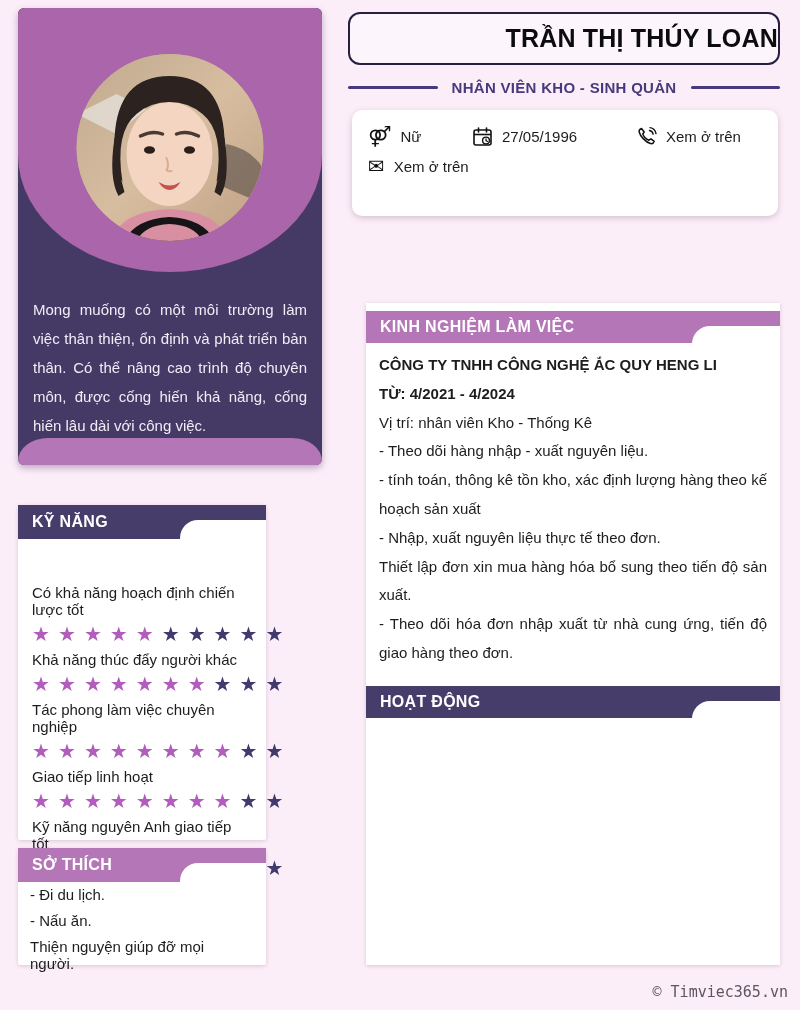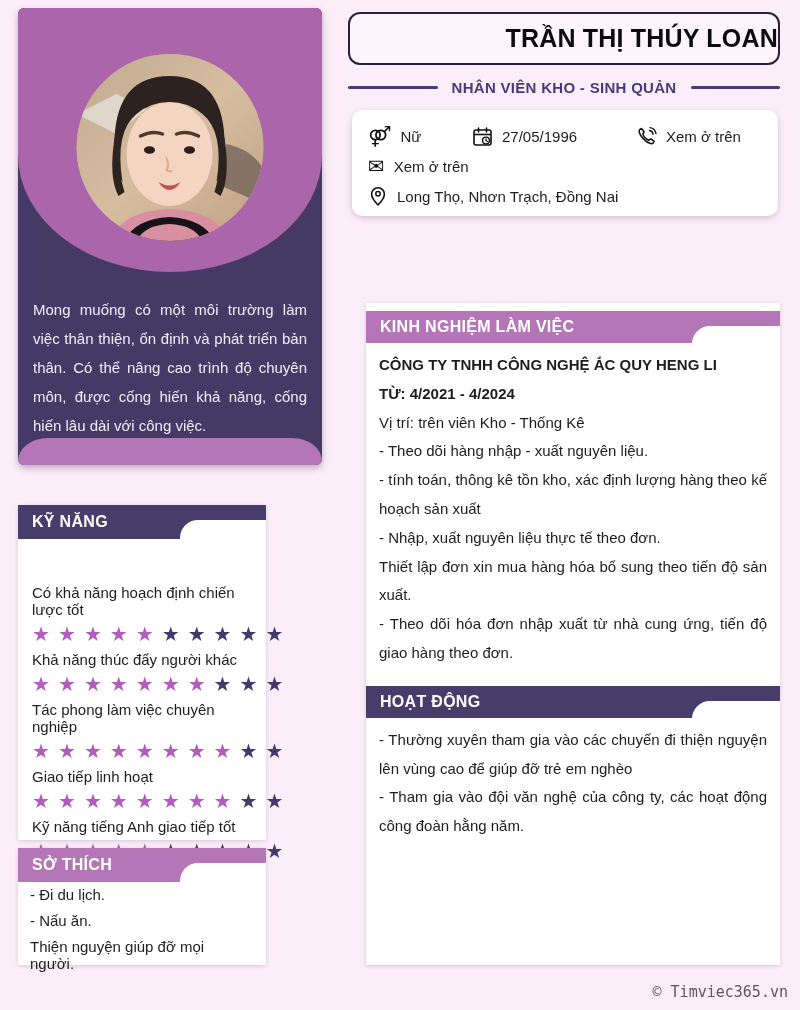--- a/index.html
+++ b/index.html
@@ -153,21 +153,21 @@
       </div>
       <div class="skill-item">
         <div class="skill-label">Tác phong làm việc chuyên nghiệp</div>
         <div class="star-row"><span class="star on">★</span><span class="star on">★</span><span class="star on">★</span><span class="star on">★</span><span class="star on">★</span><span class="star on">★</span><span class="star on">★</span><span class="star on">★</span><span class="star off">★</span><span class="star off">★</span></div>
       </div>
       <div class="skill-item">
         <div class="skill-label">Giao tiếp linh hoạt</div>
         <div class="star-row"><span class="star on">★</span><span class="star on">★</span><span class="star on">★</span><span class="star on">★</span><span class="star on">★</span><span class="star on">★</span><span class="star on">★</span><span class="star on">★</span><span class="star off">★</span><span class="star off">★</span></div>
       </div>
       <div class="skill-item">
-        <div class="skill-label">Kỹ năng tiếng Anh giao tiếp tốt</div>
+        <div class="skill-label">Kỹ năng nguyên Anh giao tiếp tốt</div>
         <div class="star-row"><span class="star on">★</span><span class="star on">★</span><span class="star on">★</span><span class="star on">★</span><span class="star on">★</span><span class="star off">★</span><span class="star off">★</span><span class="star off">★</span><span class="star off">★</span><span class="star off">★</span></div>
       </div>
     </div>
 </div>
 
 <div class="side-card hobbies-card">
   <div class="section-header hdr-mauve">
     <span class="hdr-label">SỞ THÍCH</span>
   </div>
   <div class="hobbies-list">
@@ -212,51 +212,36 @@
       </svg>
       <span>Xem ở trên</span>
     </span>
   </div>
   <div class="info-row">
     <span class="info-cell">
       <span class="glyph-icon">✉</span>
       <span>Xem ở trên</span>
     </span>
   </div>
-  <div class="info-row">
-    <span class="info-cell">
-      <svg class="svg-icon" width="20" height="21" viewBox="0 0 20 21">
-        <path d="M10 1.8 C6.3 1.8 3.6 4.5 3.6 8 C3.6 12.5 10 19 10 19 C10 19 16.4 12.5 16.4 8 C16.4 4.5 13.7 1.8 10 1.8 Z" fill="none" stroke="#111" stroke-width="1.6" stroke-linejoin="round"></path>
-        <circle cx="10" cy="7.8" r="2.2" fill="none" stroke="#111" stroke-width="1.5"></circle>
-      </svg>
-      <span>Long Thọ, Nhơn Trạch, Đồng Nai</span>
-    </span>
-  </div>
 </div>
 
 <div class="main-panel">
   <div class="section-header hdr-mauve">
     <span class="hdr-label">KINH NGHIỆM LÀM VIỆC</span>
   </div>
   <div class="panel-content">
     <p class="bold-line">CÔNG TY TNHH CÔNG NGHỆ ẮC QUY HENG LI</p>
     <p class="bold-line">TỪ: 4/2021 - 4/2024</p>
     <div>
-        <p class="body-line">Vị trí: trên viên Kho -  Thống Kê</p>
+        <p class="body-line">Vị trí: nhân viên Kho -  Thống Kê</p>
         <p class="body-line">- Theo dõi hàng nhập - xuất nguyên liệu.</p>
         <p class="body-line">- tính toán, thông kê tồn kho, xác định lượng hàng theo kế hoạch sản xuất</p>
         <p class="body-line">- Nhập, xuất nguyên liệu thực tế theo đơn.</p>
         <p class="body-line">Thiết lập đơn xin mua hàng hóa bổ sung theo tiến độ sản xuất.</p>
         <p class="body-line">- Theo dõi hóa đơn nhập xuất từ nhà cung ứng, tiến độ giao hàng theo đơn.</p>
       </div>
   </div>
   <div class="section-header hdr-dark activities-header">
     <span class="hdr-label">HOẠT ĐỘNG</span>
   </div>
-  <div class="panel-content">
-    <div>
-        <p class="body-line">- Thường xuyên tham gia vào các chuyến đi thiện nguyện lên vùng cao để giúp đỡ trẻ em nghèo</p>
-        <p class="body-line">- Tham gia vào đội văn nghệ của công ty, các hoạt động công đoàn hằng năm.</p>
-      </div>
-  </div>
 </div>
 
 <div class="footer-credit">© Timviec365.vn</div>
 
 </body></html>

